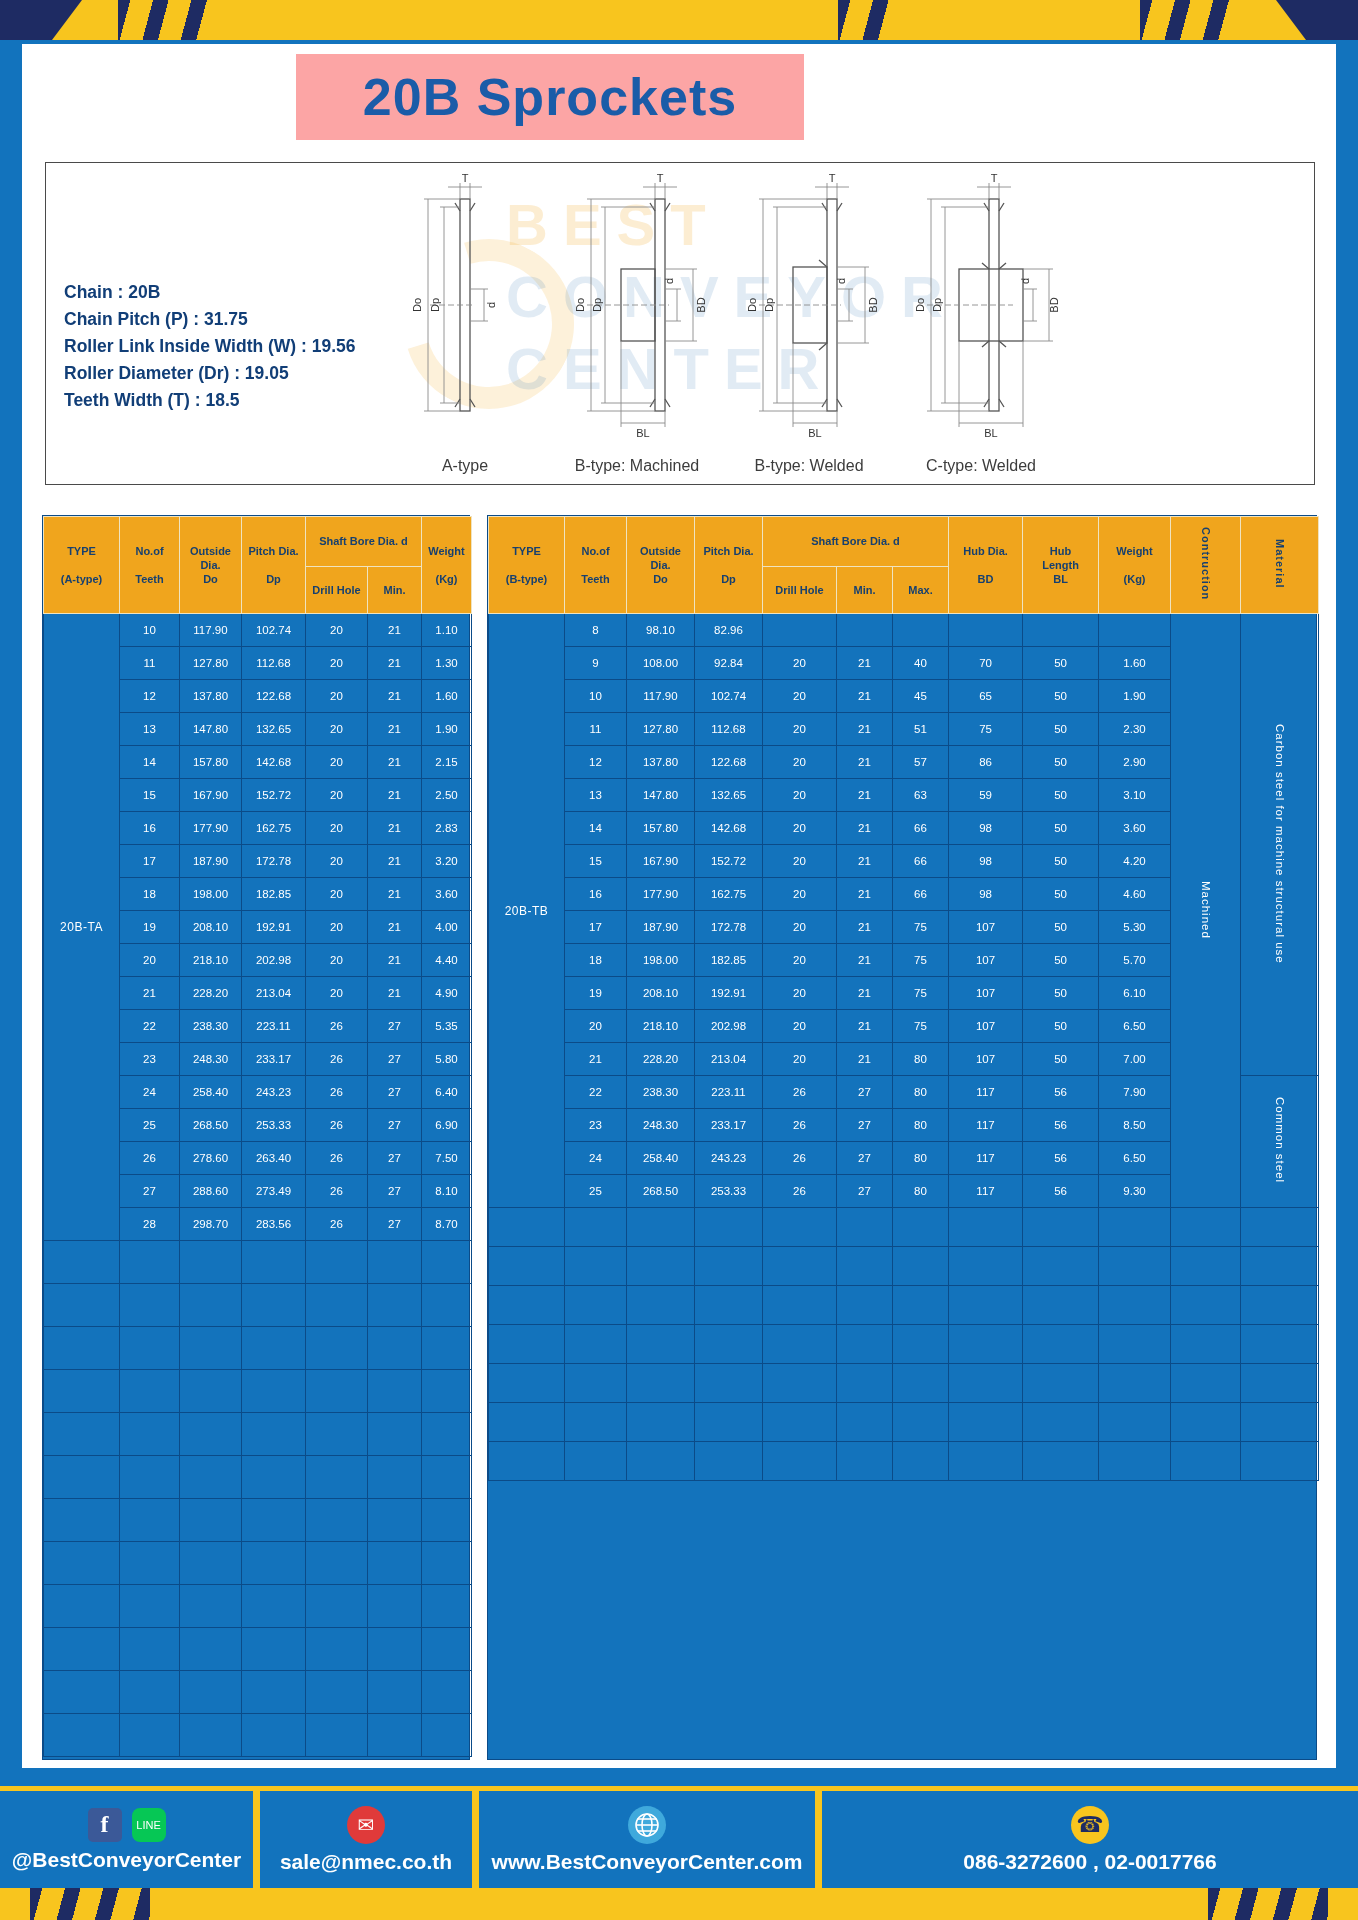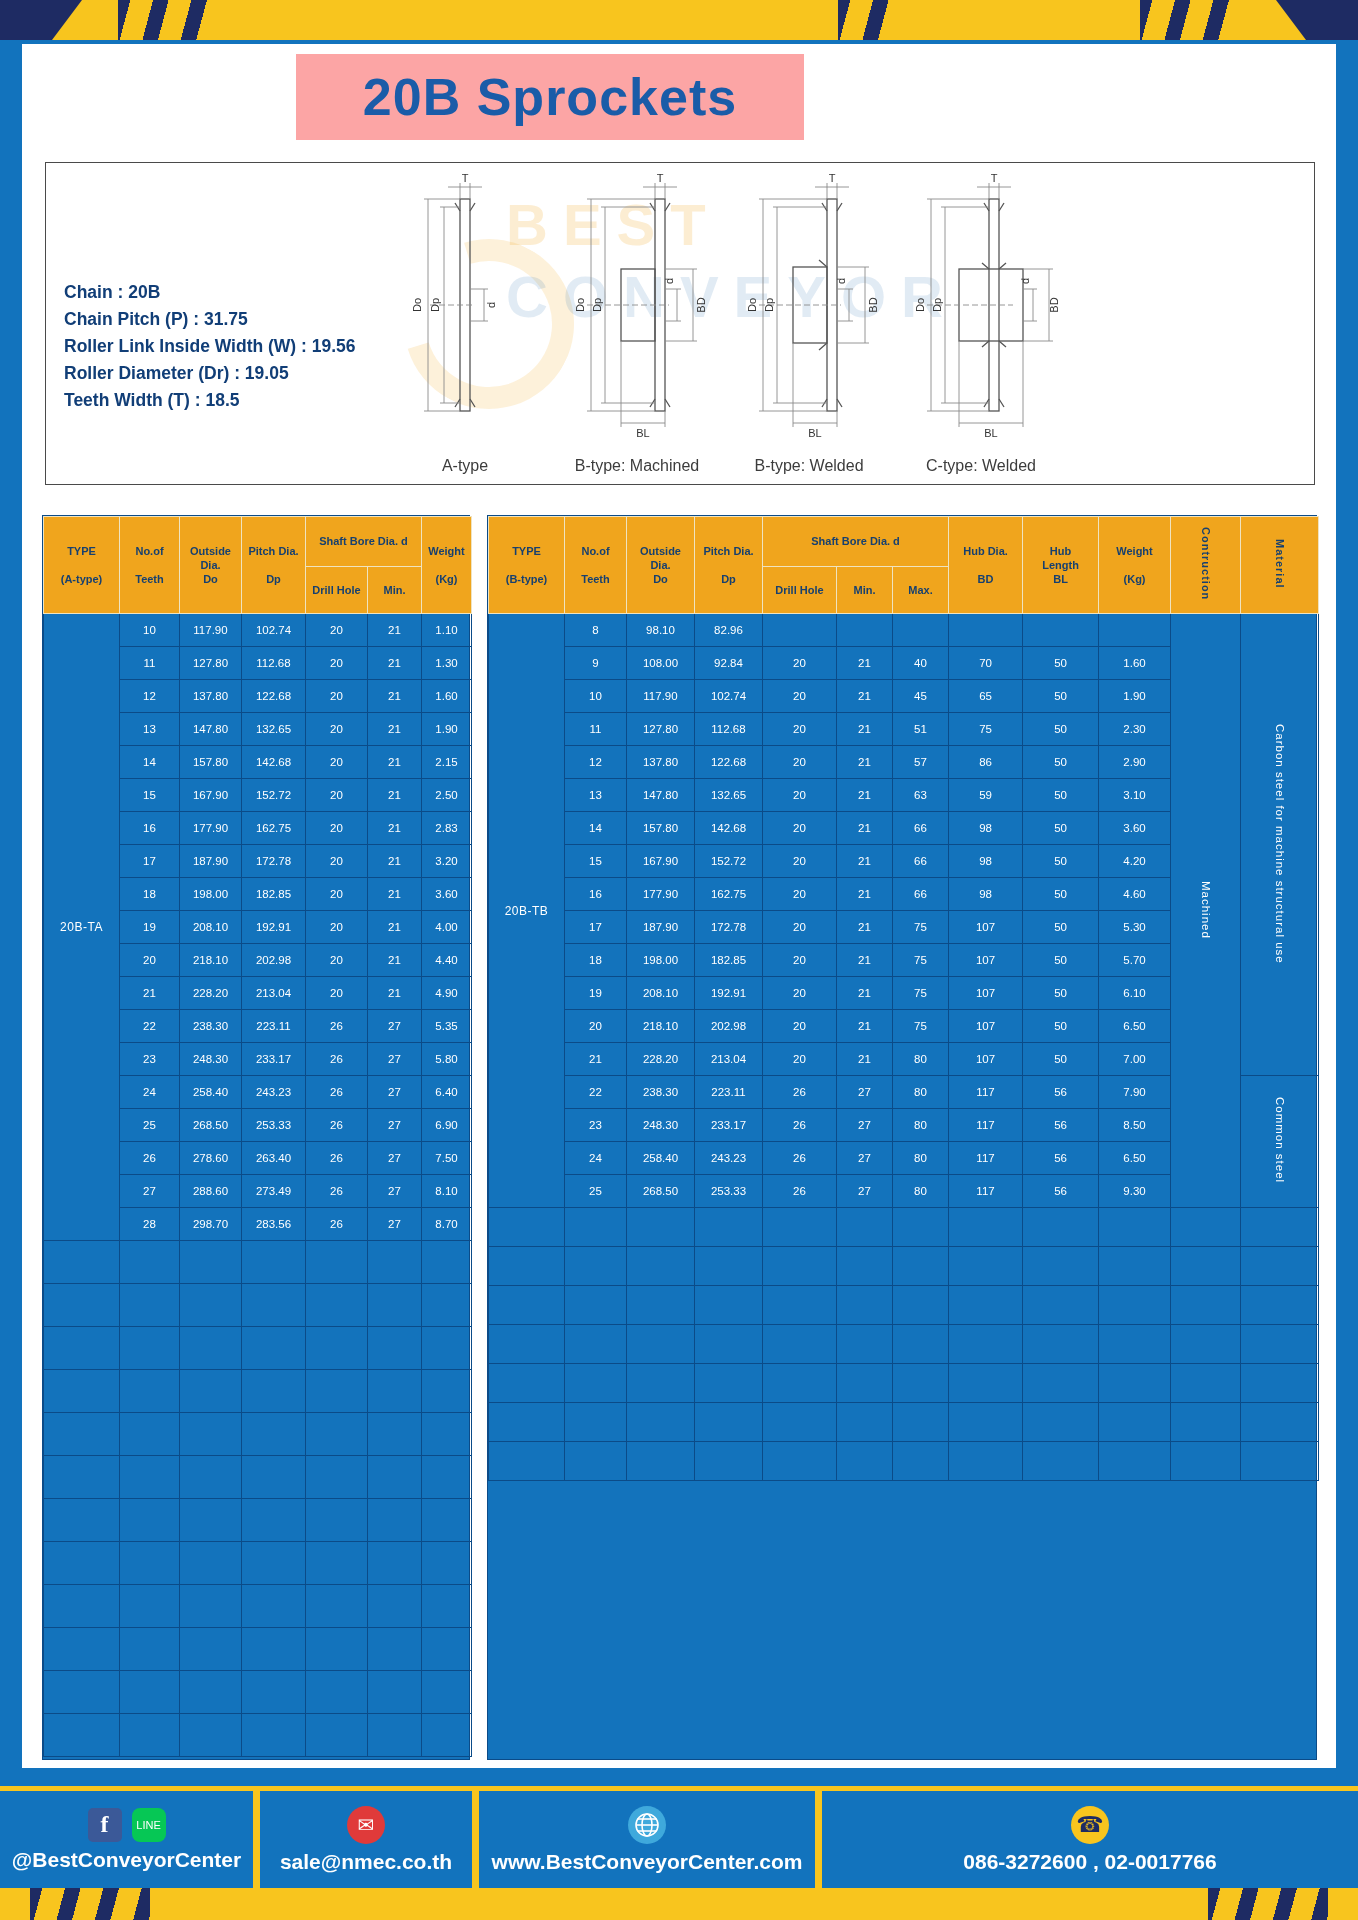--- a/index.html
+++ b/index.html
@@ -93,20 +93,21 @@
     <h1>20B Sprockets</h1>
   </div>
 
   <div class="specbox">
 
     <div class="watermark">
       <div class="wm-ring"></div>
       <div class="wm-text">
         <span class="l1">BEST</span>
         <span class="l2">CONVEYOR</span>
+        <span class="l3">CENTER</span>
       </div>
     </div>
 
     <div class="spec-lines">
       <div>Chain  :  20B</div>
       <div>Chain Pitch (P)  :  31.75</div>
       <div>Roller Link Inside Width (W)  :  19.56</div>
       <div>Roller Diameter (Dr)  :  19.05</div>
       <div>Teeth Width (T)  :  18.5</div>
     </div>

